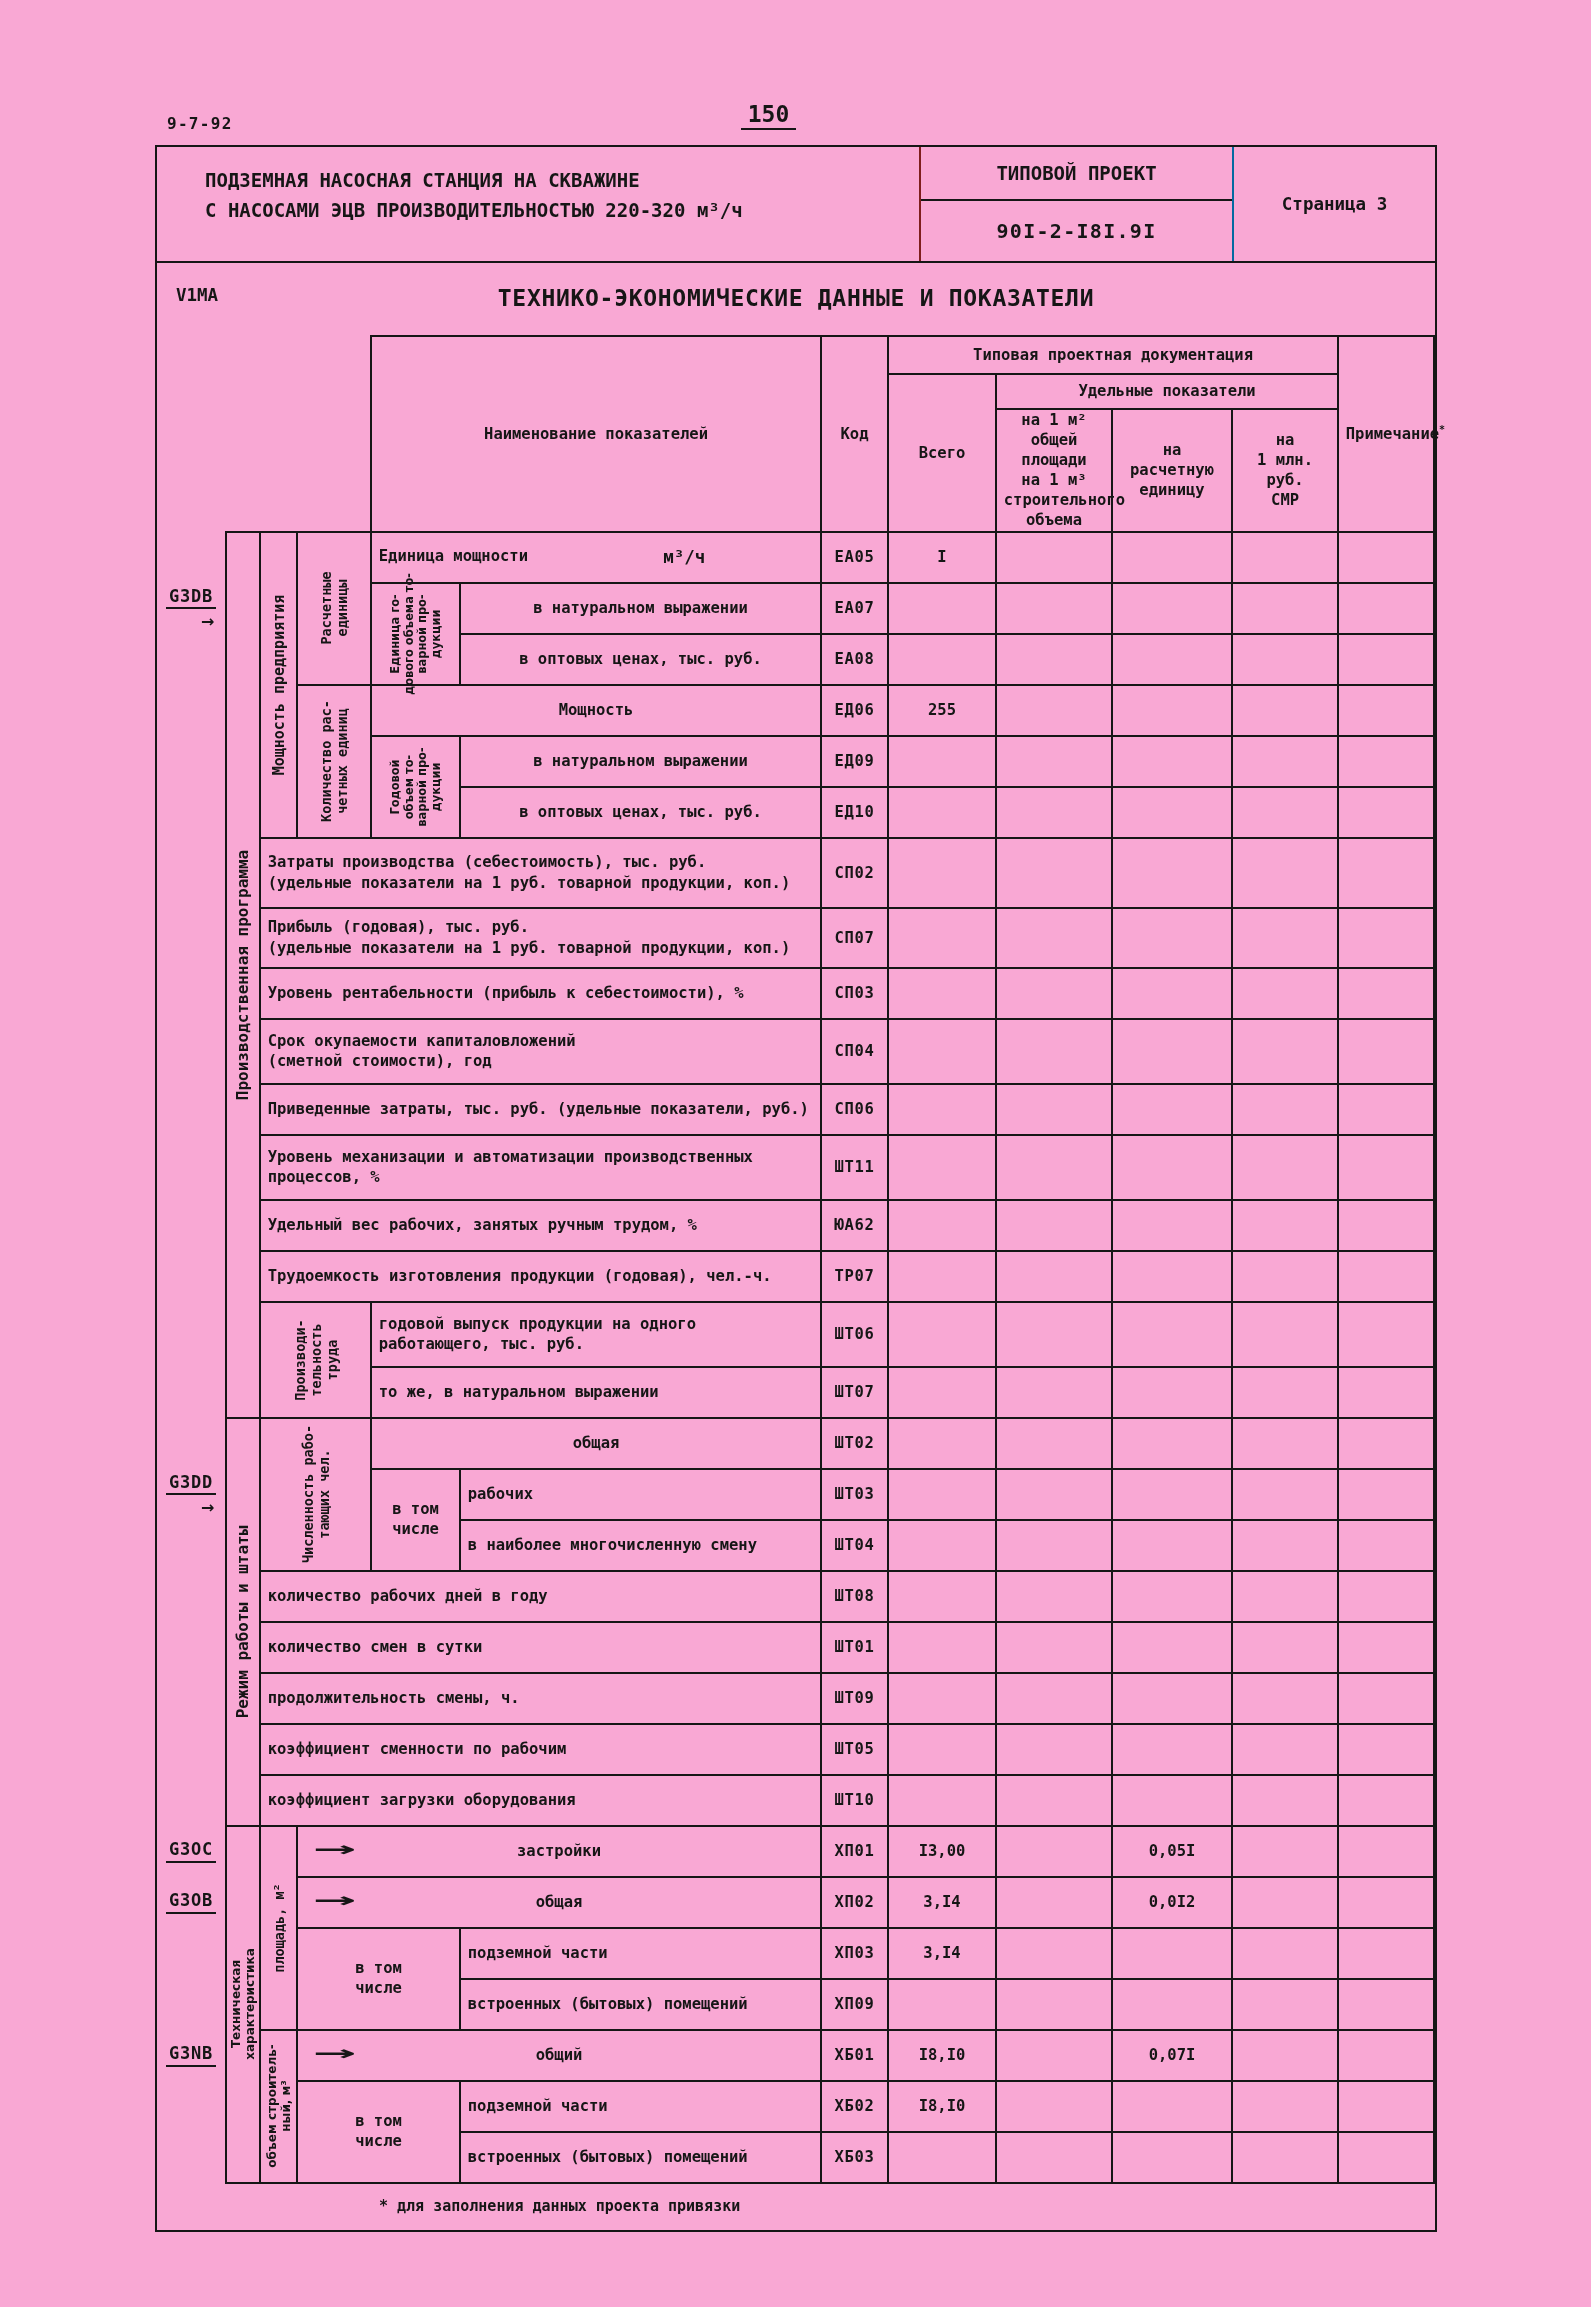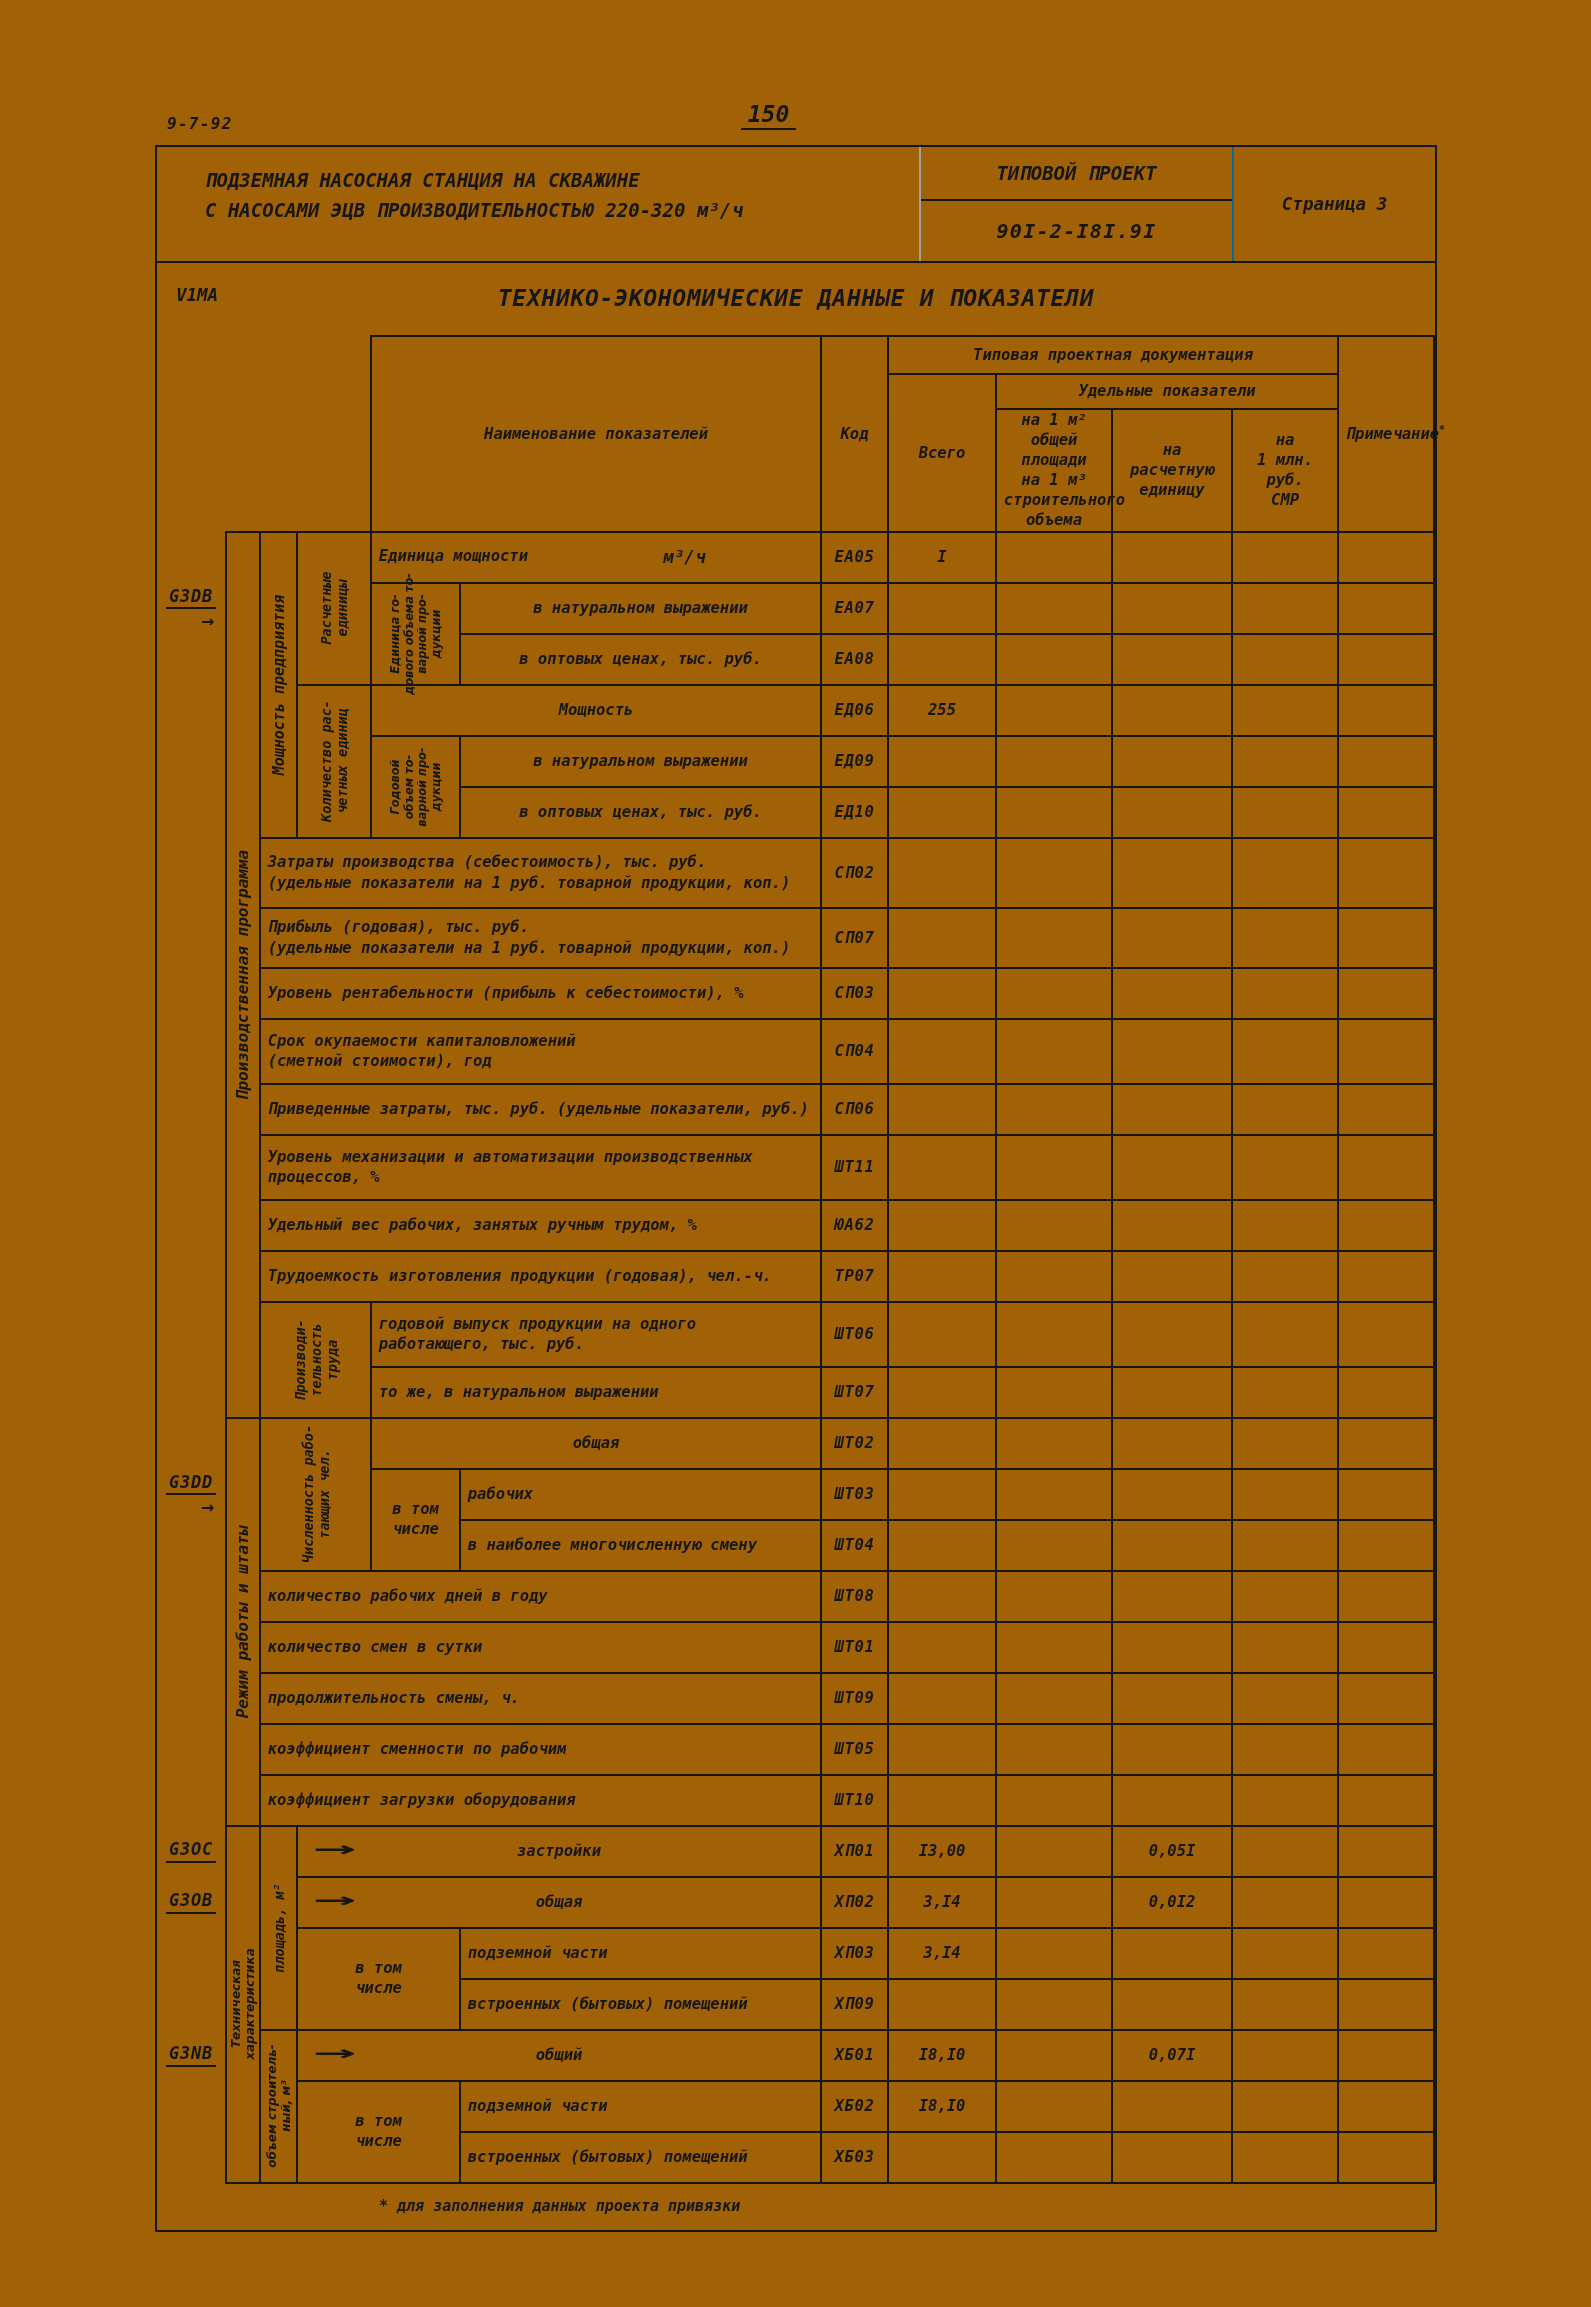--- a/index.html
+++ b/index.html
@@ -1,26 +1,26 @@
 <!DOCTYPE html>
 <html style="font-size:10.8px"><head>
 <meta charset="utf-8">
 <style>
   html,body { margin:0; padding:0; background:#d8d6d0; }
   .sheet {
     position:relative; width:1591px; height:2307px; margin:0 auto;
-    background:#a16207; font-family:"DejaVu Sans Mono", monospace;
-    font-weight:700; color:#161616; overflow:hidden;font-style:italic;
+    background:#f9a8d4; font-family:"DejaVu Sans Mono", monospace;
+    font-weight:700; color:#161616; overflow:hidden;
   }
   .stamp-date { position:absolute; left:167px; top:114px; font-size:16px; letter-spacing:1.3px; }
   .page-number { position:absolute; left:741px; top:101px; font-size:23px; border-bottom:2.7px solid #161616; padding:0 6.7px 1.3px; }
 
   .header-box { position:absolute; left:155px; top:145px; width:1282px; height:118px;
     border:2.7px solid #161616; display:flex; box-sizing:border-box; }
-  .hb-title { width:764px; box-sizing:border-box; border-right:2px solid #a3a3a3;
+  .hb-title { width:764px; box-sizing:border-box; border-right:2px solid #7f1d1d;
     padding:17.5px 0 0 48px; font-size:19px; line-height:1.6; }
   .hb-mid { width:313px; box-sizing:border-box; border-right:2px solid #0369a1; display:flex; flex-direction:column; }
   .hb-type { height:54px; box-sizing:border-box; border-bottom:2px solid #161616;
     display:flex; align-items:center; justify-content:center; font-size:19px; }
   .hb-num { flex:1; display:flex; align-items:center; justify-content:center; font-size:20px; letter-spacing:1.3px; }
   .hb-page { flex:1; display:flex; align-items:center; justify-content:center; font-size:17.5px; }
 
   .content-box { position:absolute; left:155px; top:263px; width:1282px; box-sizing:border-box;
     border:2.7px solid #161616; border-top:none; padding-bottom:15px; }
   .band { position:relative; height:65px; }

